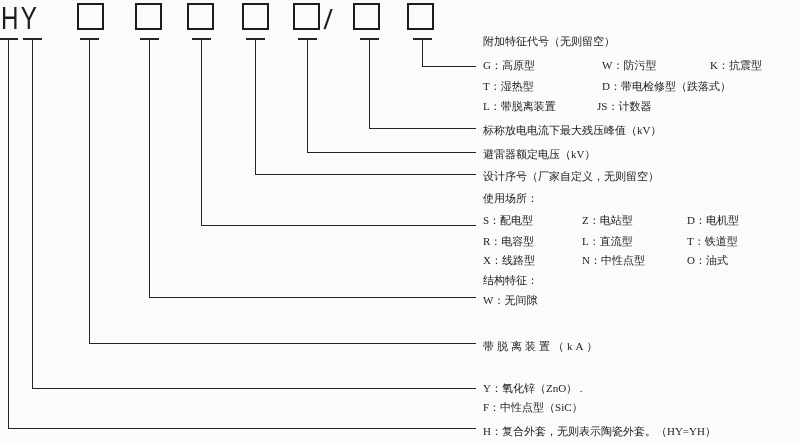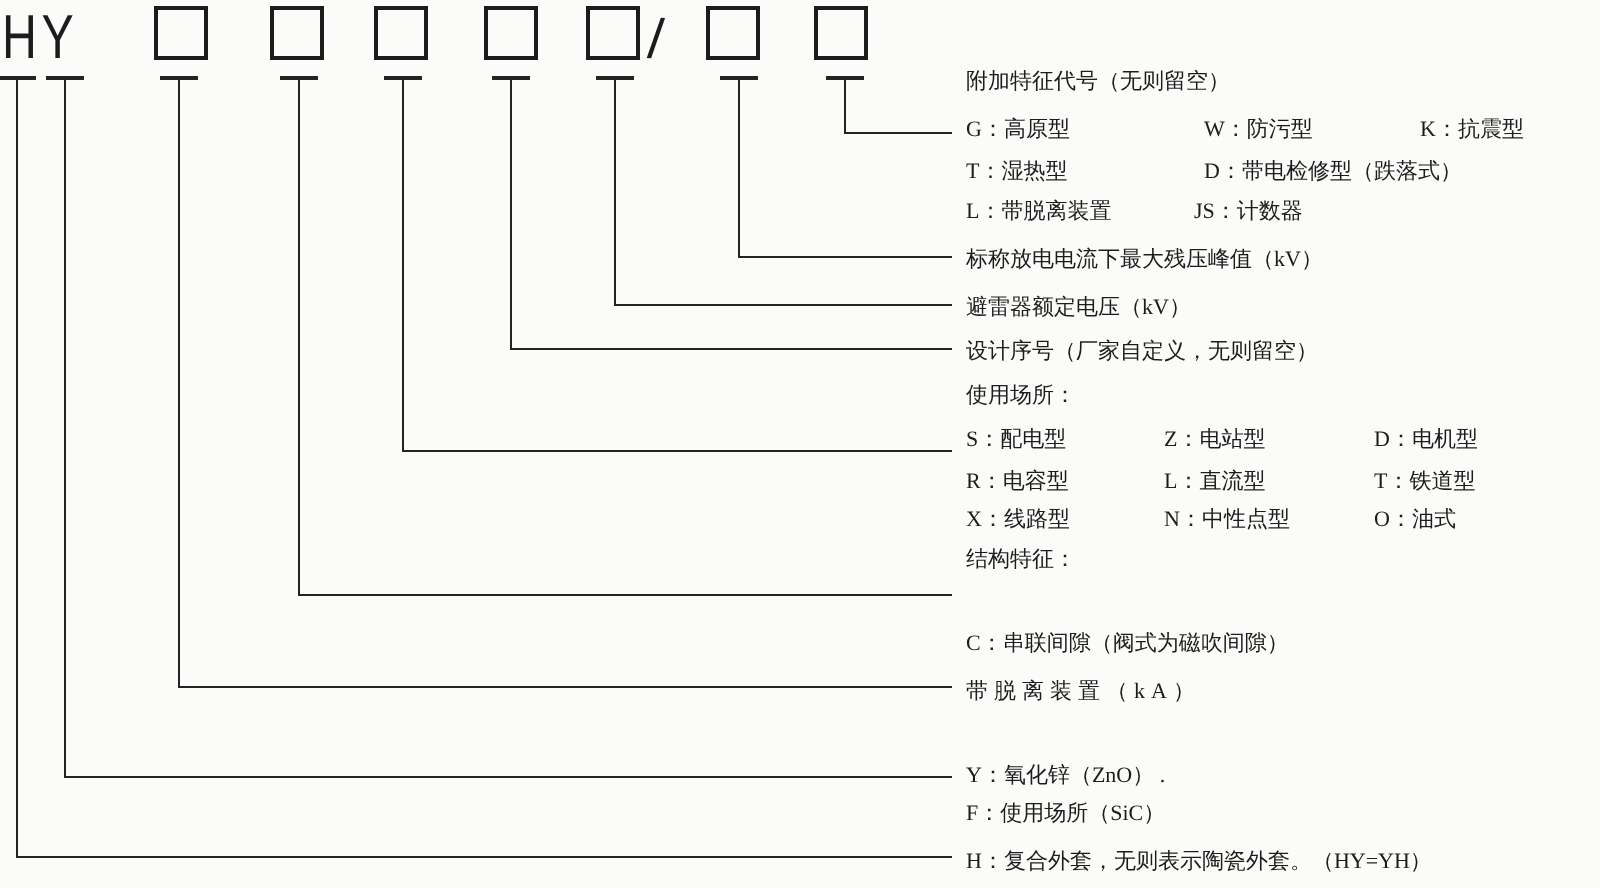--- a/index.html
+++ b/index.html
@@ -121,30 +121,28 @@
   </div>
   <div class="row" style="top:251px">
     <span style="left:483px">X：线路型</span>
     <span style="left:582px">N：中性点型</span>
     <span style="left:687px">O：油式</span>
   </div>
   <div class="row" style="top:271px">
     <span style="left:483px">结构特征：</span>
   </div>
   <div class="row" style="top:291px">
-  </div>
-  <div class="row" style="top:313px">
-    <span style="left:483px">C：串联间隙（阀式为磁吹间隙）</span>
+    <span style="left:483px">W：无间隙</span>
   </div>
   <div class="row sp" style="top:337px">
     <span style="left:483px">带脱离装置（kA）</span>
   </div>
   <div class="row" style="top:379px">
     <span style="left:483px">Y：氧化锌（ZnO） .</span>
   </div>
   <div class="row" style="top:398px">
-    <span style="left:483px">F：使用场所（SiC）</span>
+    <span style="left:483px">F：中性点型（SiC）</span>
   </div>
   <div class="row" style="top:422px">
     <span style="left:483px">H：复合外套，无则表示陶瓷外套。（HY=YH）</span>
   </div>
 
 </div>
 
 </body></html>

